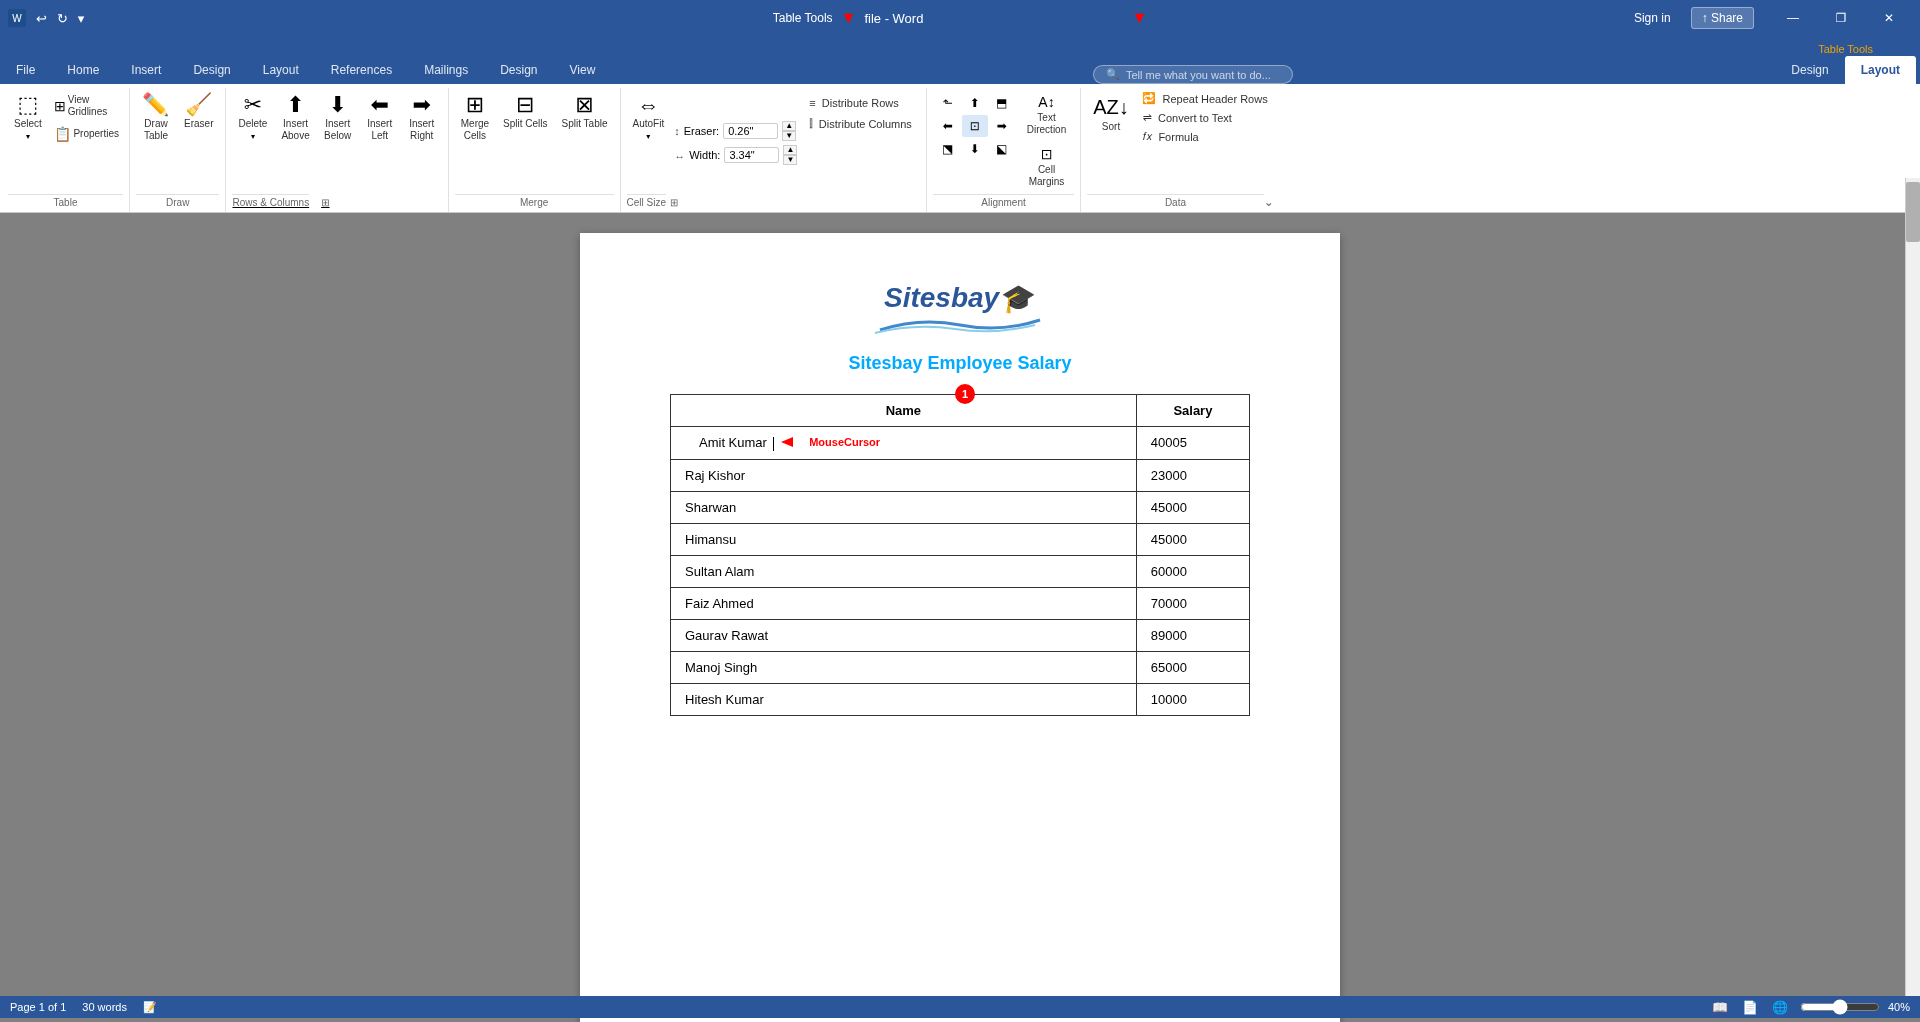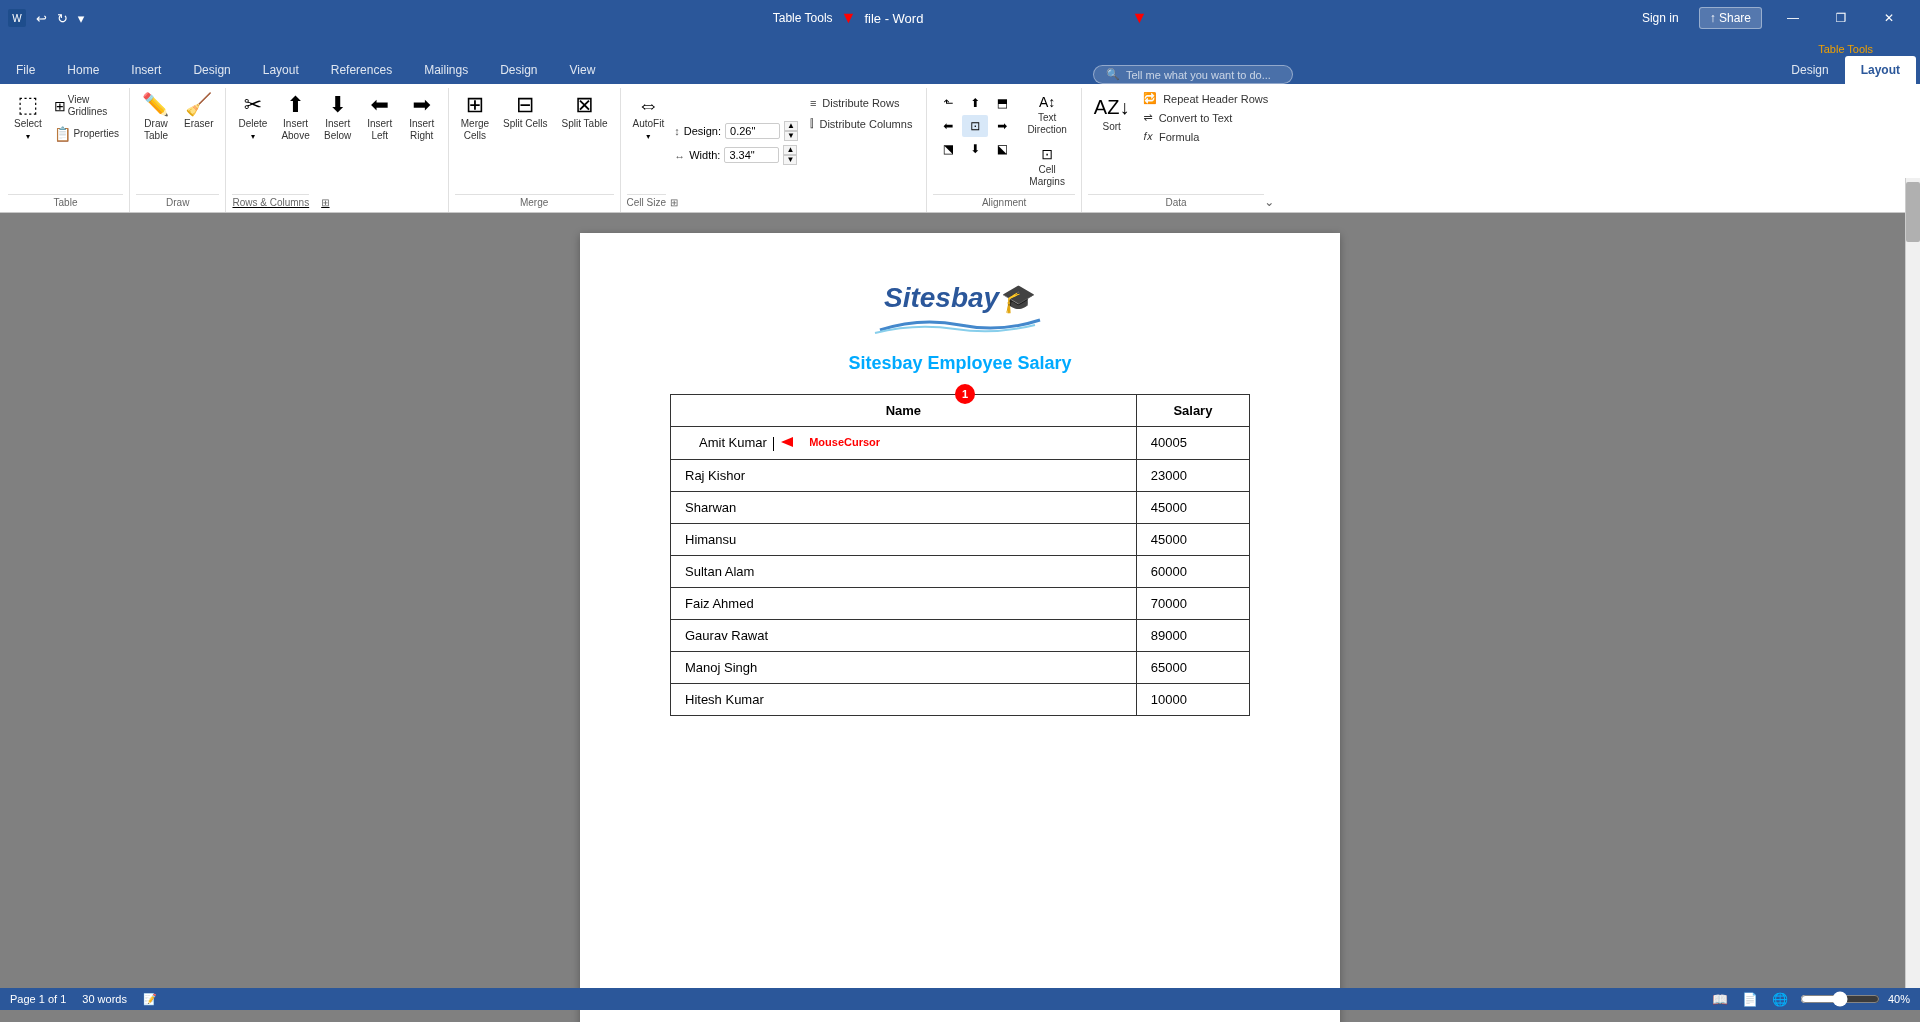--- a/index.html
+++ b/index.html
@@ -9,21 +9,21 @@
     .title-bar {
       background: #2b579a;
       color: white;
       height: 36px;
       display: flex;
       align-items: center;
       padding: 0 8px;
       justify-content: space-between;
     }
     .title-bar-left { display: flex; align-items: center; gap: 6px; }
-    .title-bar-right { display: flex; align-items: center; margin-left: auto; }
+    .title-bar-right { display: flex; align-items: center; gap: 8px; margin-left: auto; }
     .title-icon { width: 18px; height: 18px; background: #1e4d8c; border-radius: 2px; display: flex; align-items: center; justify-content: center; font-size: 10px; color: white; }
     .undo-redo { display: flex; align-items: center; gap: 2px; }
     .undo-redo-btn { color: white; font-size: 13px; cursor: pointer; padding: 2px 4px; }
     .window-controls { display: flex; gap: 2px; }
     .win-btn { width: 46px; height: 30px; display: flex; align-items: center; justify-content: center; cursor: pointer; font-size: 12px; color: white; }
     .tab-item {
       padding: 6px 16px;
       font-size: 12px;
       color: rgba(255,255,255,0.85);
       cursor: pointer;
@@ -259,21 +259,21 @@
     .status-bar {
       background: #2b579a;
       color: white;
       height: 22px;
       display: flex;
       align-items: center;
       padding: 0 10px;
       font-size: 11px;
       justify-content: space-between;
       position: fixed;
-      bottom: 12px;
+      bottom: 4px;
       left: 0;
       right: 0;
     }
     .status-left { display: flex; gap: 16px; }
     .status-right { display: flex; align-items: center; gap: 8px; }
     .view-btn { cursor: pointer; font-size: 13px; padding: 1px 3px; border-radius: 2px; }
 
     
     .right-scrollbar {
       position: fixed;
@@ -482,21 +482,21 @@
     <div class="ribbon-group">
       <div class="ribbon-group-content" style="align-items:center; gap:4px;">
         <div class="ribbon-btn" style="align-self:flex-start;">
           <div class="icon">⇔</div>
           <div class="label">AutoFit</div>
           <div style="font-size:8px;">▾</div>
         </div>
         <div style="display:flex; flex-direction:column; gap:4px; padding-top:4px;">
           <div class="size-input-row">
             <span style="font-size:11px; color:#555;">↕</span>
-            <span style="font-size:11px;">Design:</span>
+            <span style="font-size:11px;">Eraser:</span>
             <input class="size-input" value="0.26&quot;" readonly="" style="width: 55px;">
             <div class="size-spinner">
               <span class="size-spinner-btn">▲</span>
               <span class="size-spinner-btn">▼</span>
             </div>
           </div>
           <div class="size-input-row">
             <span style="font-size:11px; color:#555;">↔</span>
             <span style="font-size:11px;">Width:</span>
             <input class="size-input" value="3.34&quot;" readonly="" style="width: 55px;">

